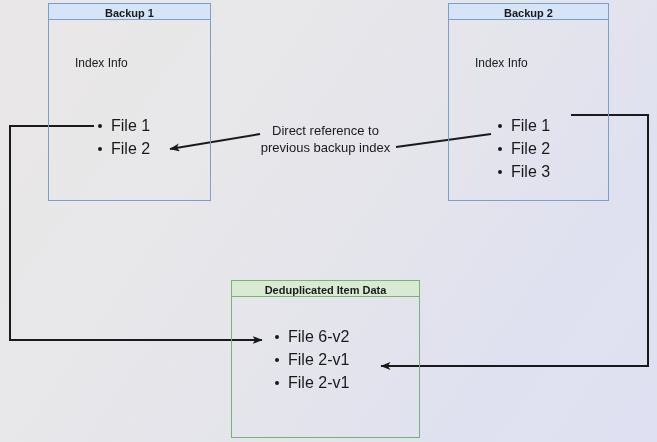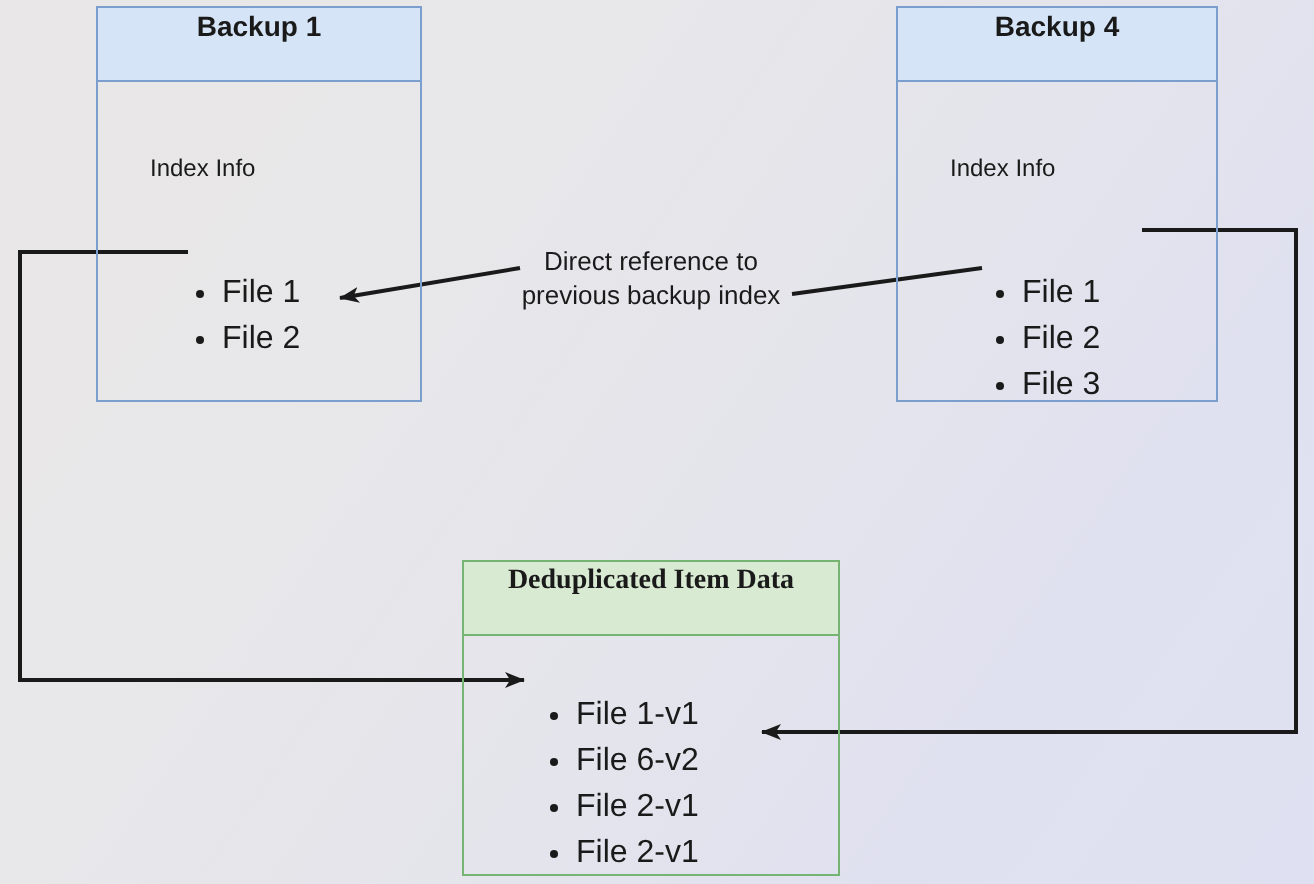--- a/index.html
+++ b/index.html
@@ -18,41 +18,40 @@
 
   
   .node {
     position: absolute;
     box-sizing: border-box;
     border: 1px solid #7a9fcf;
     background: transparent;
   }
   .node .node-header {
     box-sizing: border-box;
-    height: 37px;
+    height: 16px;
     line-height: 19px;
     text-align: center;
-    font-size: 14px;
+    font-size: 11px;
     font-weight: bold;
     color: #1a1a1a;
     background: #d6e4f7;
     border-bottom: 1px solid #7a9fcf;
   }
   .node .node-body {
     position: relative;
     height: calc(100% - 20px);
   }
 
   .node.green {
     border-color: #76b474;
   }
   .node.green .node-header {
     background: #d9ead3;
     border-bottom-color: #76b474;
-    font-family: Liberation Serif, serif;
   }
 
   .section-title {
     position: absolute;
     font-size: 12px;
     color: #1a1a1a;
     white-space: nowrap;
   }
 
   .bullets {
@@ -125,36 +124,35 @@
     <div class="node-body">
       <div class="section-title" style="left:26px; top:36px;">Index Info</div>
       <ul class="bullets" style="left:48px; top:94px;">
         <li>File 1</li>
         <li>File 2</li>
       </ul>
     </div>
   </div>
 
   <div class="node" style="left:448px; top:3px; width:161px; height:198px;">
-    <div class="node-header">Backup 4</div>
+    <div class="node-header">Backup 2</div>
     <div class="node-body">
       <div class="section-title" style="left:26px; top:36px;">Index Info</div>
       <ul class="bullets" style="left:48px; top:94px;">
         <li>File 1</li>
         <li>File 2</li>
         <li>File 3</li>
       </ul>
     </div>
   </div>
 
   <div class="node green" style="left:231px; top:280px; width:189px; height:158px;">
     <div class="node-header">Deduplicated Item Data</div>
     <div class="node-body">
       <ul class="bullets" style="left:42px; top:28px;">
-        <li>File 1-v1</li>
         <li>File 6-v2</li>
         <li>File 2-v1</li>
         <li>File 2-v1</li>
       </ul>
     </div>
   </div>
 
   <div class="center-label" style="left:253px; top:122px; width:145px;">
     <div>Direct reference to</div>
     <div>previous backup index</div>

